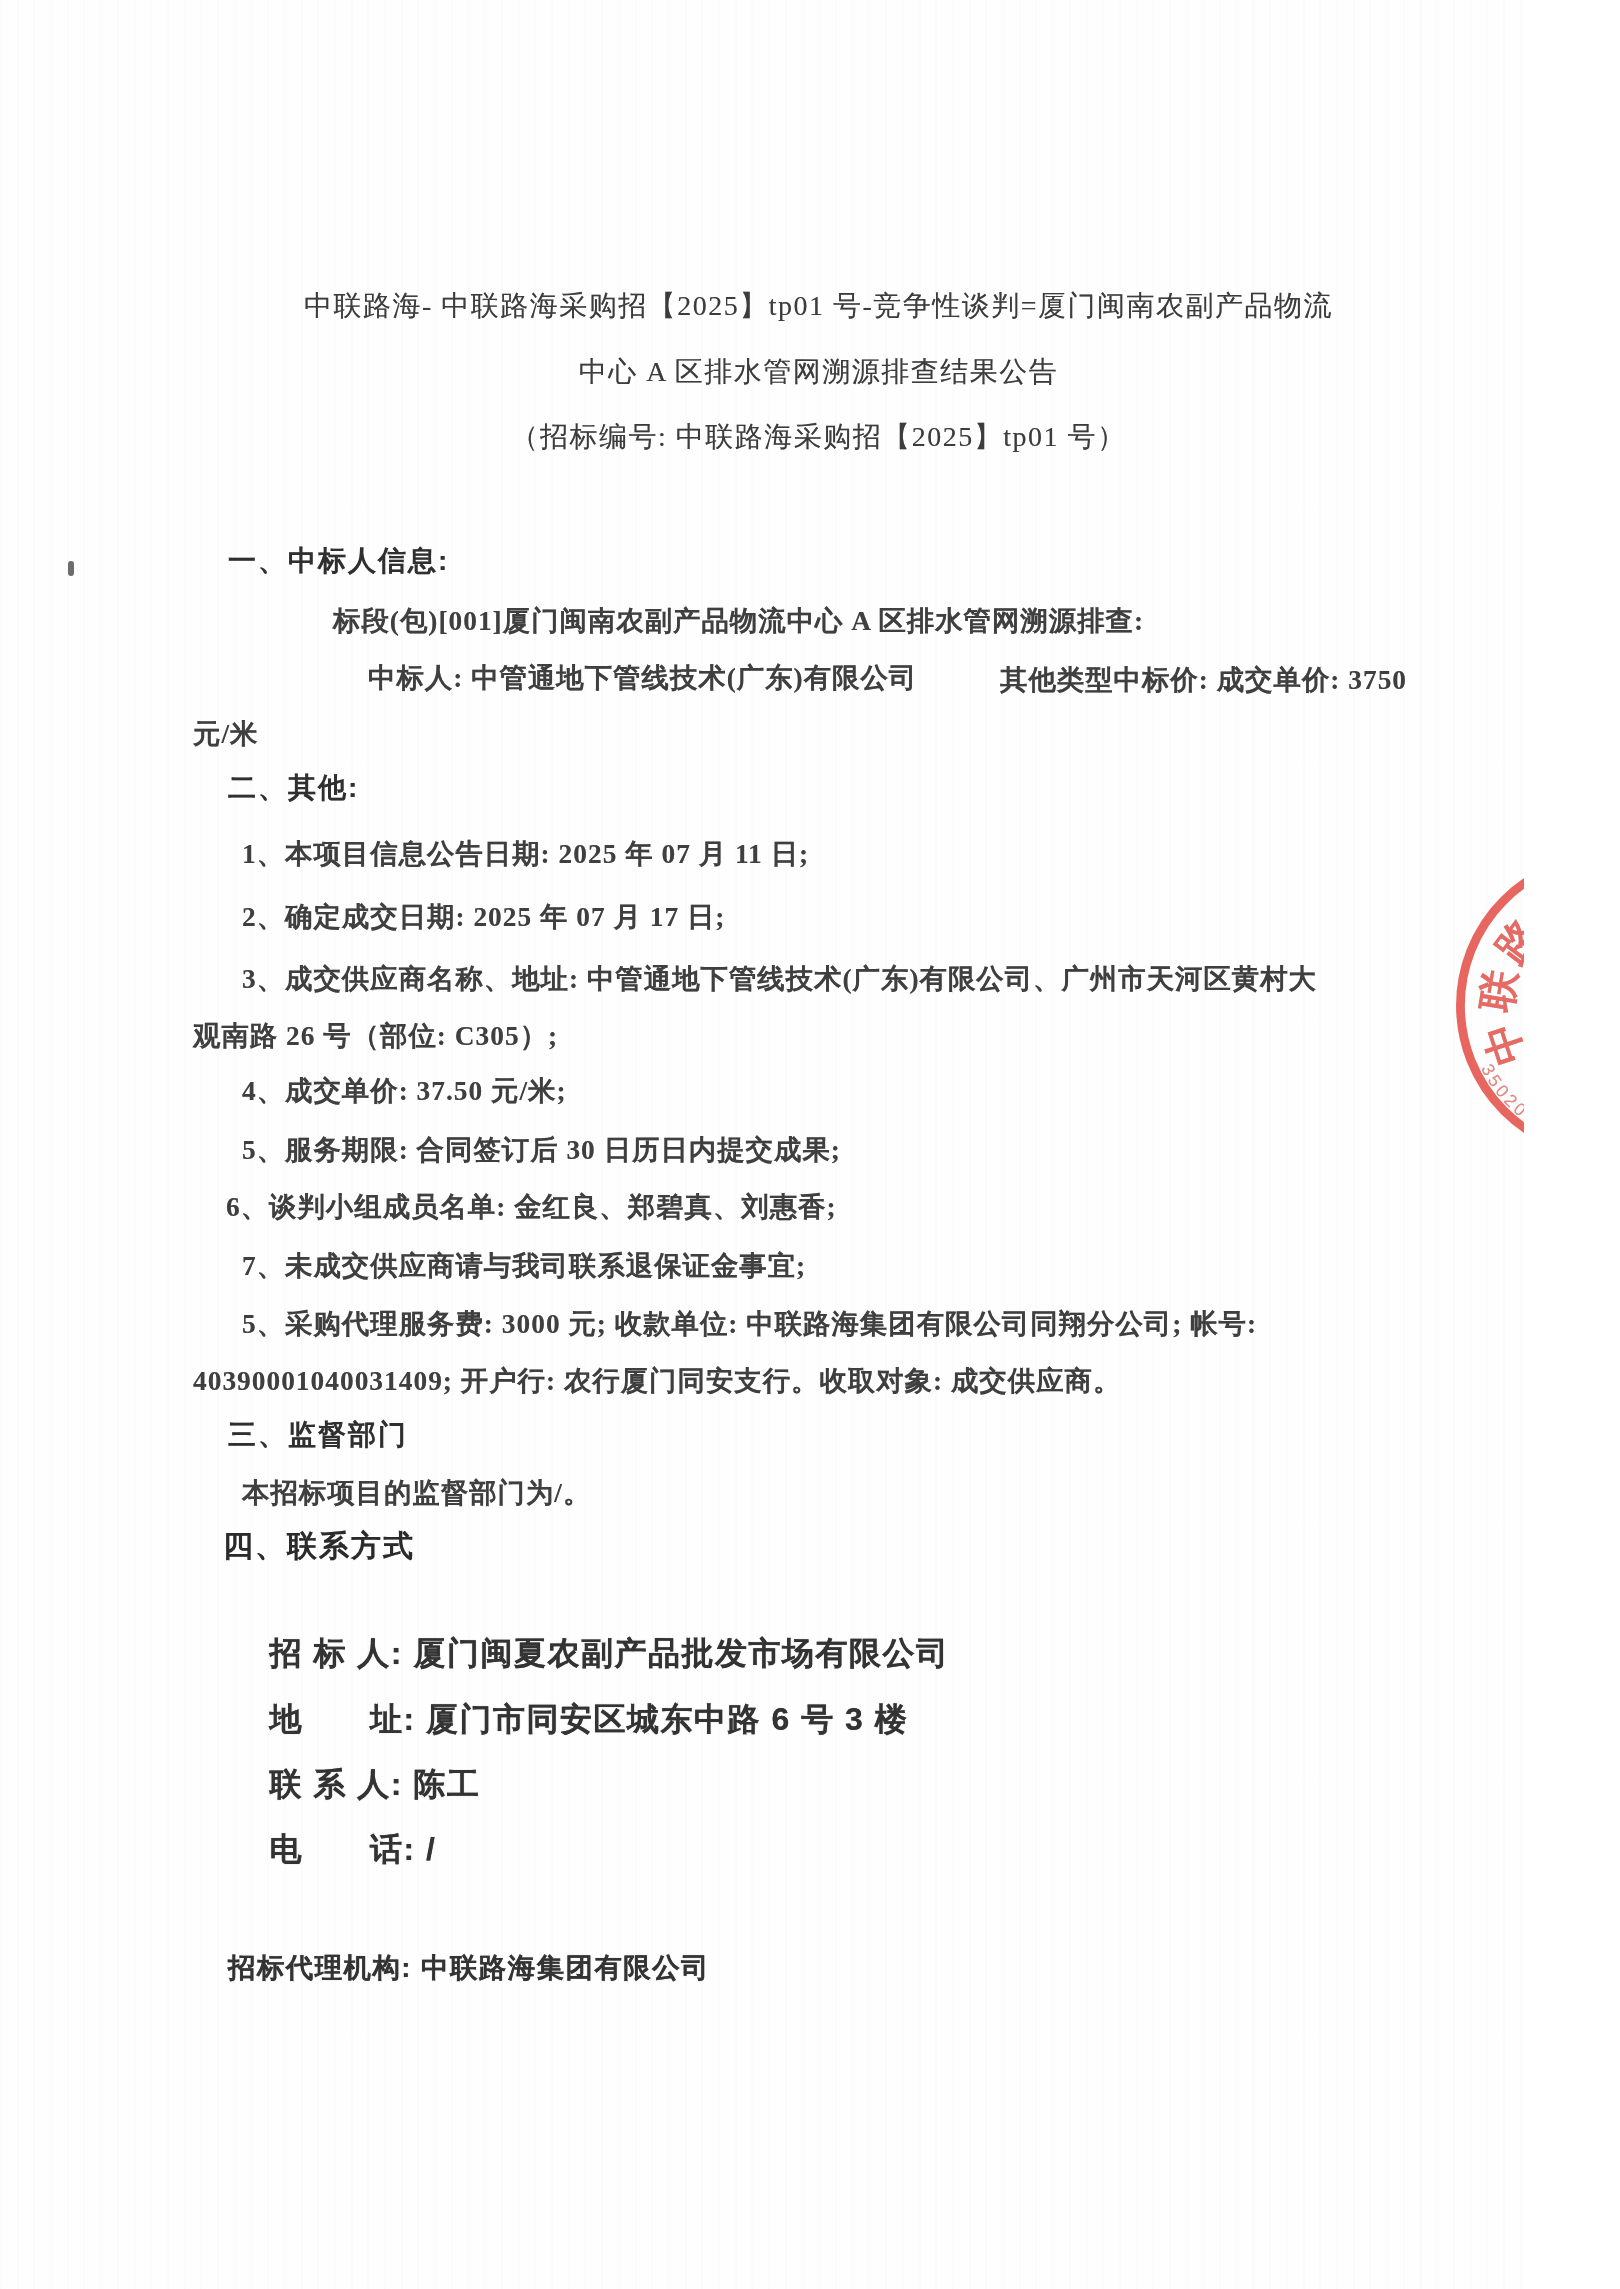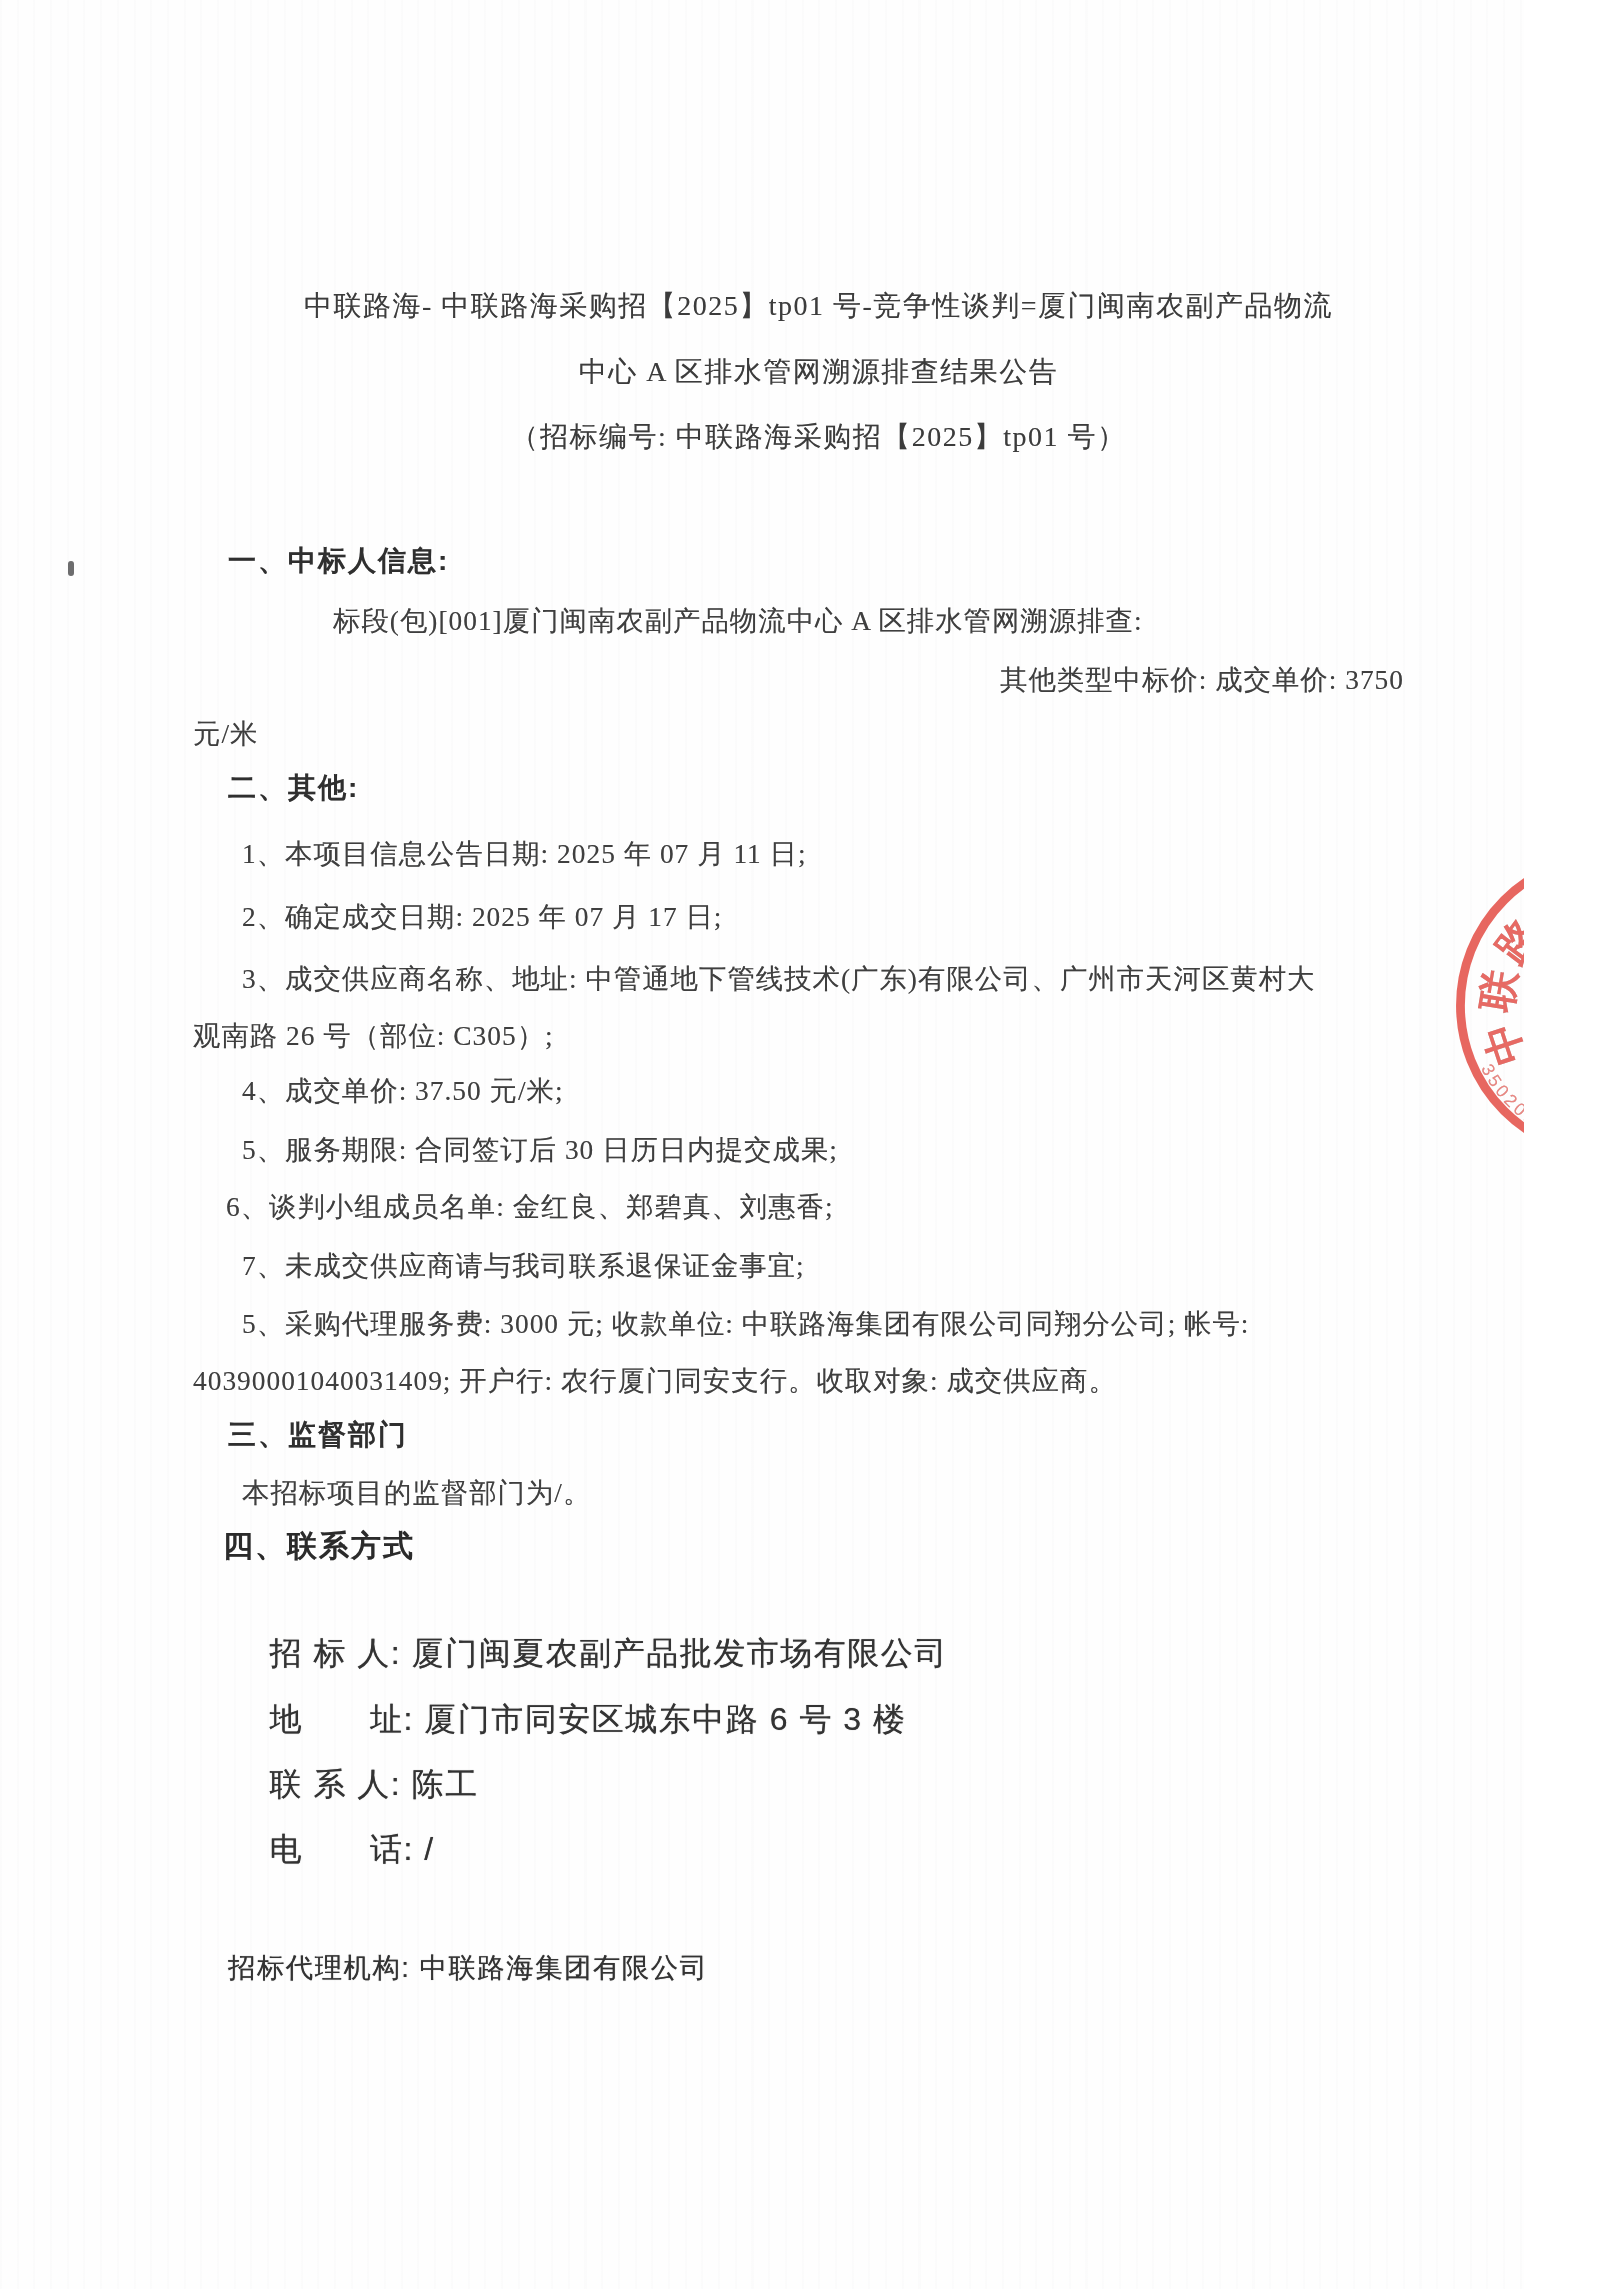--- a/index.html
+++ b/index.html
@@ -15,21 +15,21 @@
     background-image: repeating-linear-gradient(
       90deg,
       rgba(110,112,120,0.018) 0px, rgba(110,112,120,0.018) 2px,
       rgba(0,0,0,0) 2px, rgba(0,0,0,0) 16.7px
     );
     overflow: hidden;
     font-family: "Liberation Serif", serif;
     color: #3f3f3f;
     text-shadow: 0 0 0.6px rgba(70,70,70,0.45);
   }
-  .abs { position: absolute; white-space: pre; line-height: 1.15; }
+  .abs { position: absolute; white-space: pre; line-height: 1.15; font-weight: bold; }
   .title-wrap {
     position: absolute;
     left: 191px;
     width: 1255px;
     text-align: center;
   }
   .title-line {
     font-size: 28px;
     letter-spacing: 1.5px;
     color: #3c3c3c;
@@ -101,20 +101,21 @@
     <span class="title-line">中心 A 区排水管网溯源排查结果公告</span>
   </div>
   <div class="title-wrap" style="top:418px">
     <span class="title-line">（招标编号: 中联路海采购招【2025】tp01 号）</span>
   </div>
 
   <div class="ink-speck"></div>
 
   <div class="abs heading" style="left:228px; top:545px">一、中标人信息:</div>
   <div class="abs body-line" style="left:333px; top:606px">标段(包)[001]厦门闽南农副产品物流中心 A 区排水管网溯源排查:</div>
+  <div class="abs body-line" style="left:368px; top:663px">中标人: 中管通地下管线技术(广东)有限公司</div>
   <div class="abs body-line" style="left:1000px; top:665px">其他类型中标价: 成交单价: 3750</div>
   <div class="abs body-line" style="left:193px; top:719px">元/米</div>
 
   <div class="abs heading" style="left:228px; top:772px">二、其他:</div>
   <div class="abs body-line" style="left:242px; top:839px">1、本项目信息公告日期: 2025 年 07 月 11 日;</div>
   <div class="abs body-line" style="left:242px; top:902px">2、确定成交日期: 2025 年 07 月 17 日;</div>
   <div class="abs body-line" style="left:242px; top:964px">3、成交供应商名称、地址: 中管通地下管线技术(广东)有限公司、广州市天河区黄村大</div>
   <div class="abs body-line" style="left:193px; top:1021px">观南路 26 号（部位: C305）;</div>
   <div class="abs body-line" style="left:242px; top:1076px">4、成交单价: 37.50 元/米;</div>
   <div class="abs body-line" style="left:242px; top:1135px">5、服务期限: 合同签订后 30 日历日内提交成果;</div>

